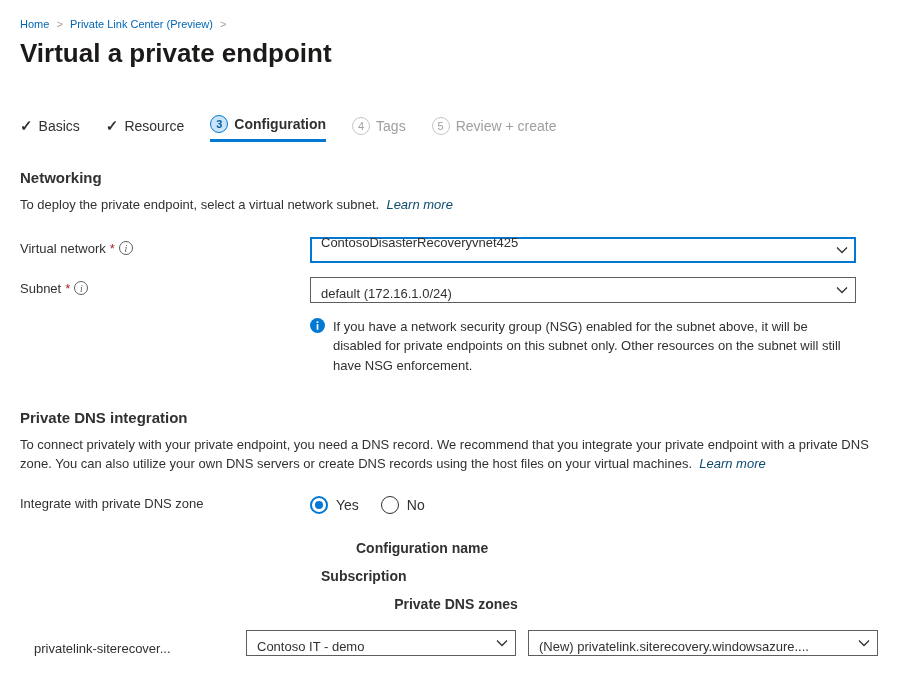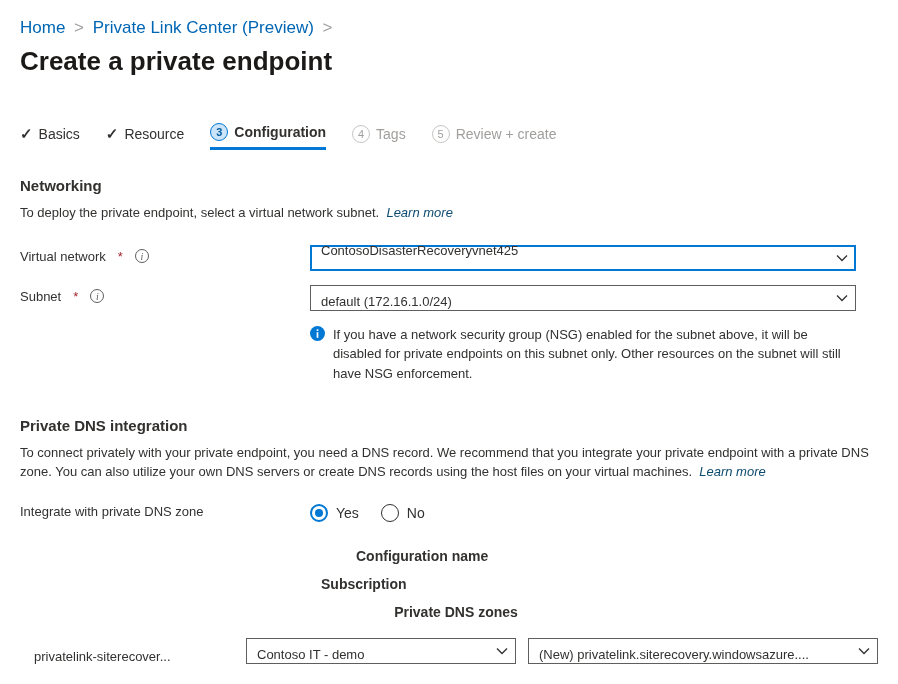--- a/index.html
+++ b/index.html
@@ -5,21 +5,21 @@
     * { box-sizing: border-box; margin: 0; padding: 0; }
     body {
       font-family: "Segoe UI", -apple-system, sans-serif;
       font-size: 14px;
       color: #323130;
       background: #fff;
       padding: 18px 20px;
       width: 898px;
     }
     .breadcrumb {
-      font-size: 17px;
+      font-size: 11px;
       color: #605e5c;
       margin-bottom: 8px;
     }
     .breadcrumb a { color: #0066b4; text-decoration: none; }
     .breadcrumb .sep { color: #a19f9d; margin: 0 4px; }
     h1.page-title {
       font-size: 26px;
       font-weight: 600;
       color: #1b1a19;
       margin-bottom: 46px;
@@ -84,21 +84,21 @@
       display: flex;
       align-items: flex-start;
       margin-bottom: 14px;
     }
     .form-label-col {
       width: 290px;
       padding-top: 4px;
       font-size: 13px;
       display: flex;
       align-items: center;
-      gap: 12px;
+      gap: 4px;
     }
     .form-control-col { flex: 1; max-width: 546px; }
     .req { color: #a4262c; }
     .info-icon {
       width: 14px; height: 14px;
       border: 1px solid #605e5c;
       border-radius: 50%;
       display: inline-flex;
       align-items: center;
       justify-content: center;
@@ -179,21 +179,21 @@
 </head>
 <body>
 
 <div class="breadcrumb">
   <a href="#">Home</a>
   <span class="sep">&gt;</span>
   <a href="#">Private Link Center (Preview)</a>
   <span class="sep">&gt;</span>
 </div>
 
-<h1 class="page-title">Create a private endpoint</h1>
+<h1 class="page-title">Virtual a private endpoint</h1>
 
 <div class="wizard">
   <div class="wizard-step done">
     <span class="check">✓</span>
     <span>Basics</span>
   </div>
   <div class="wizard-step done">
     <span class="check">✓</span>
     <span>Resource</span>
   </div>

